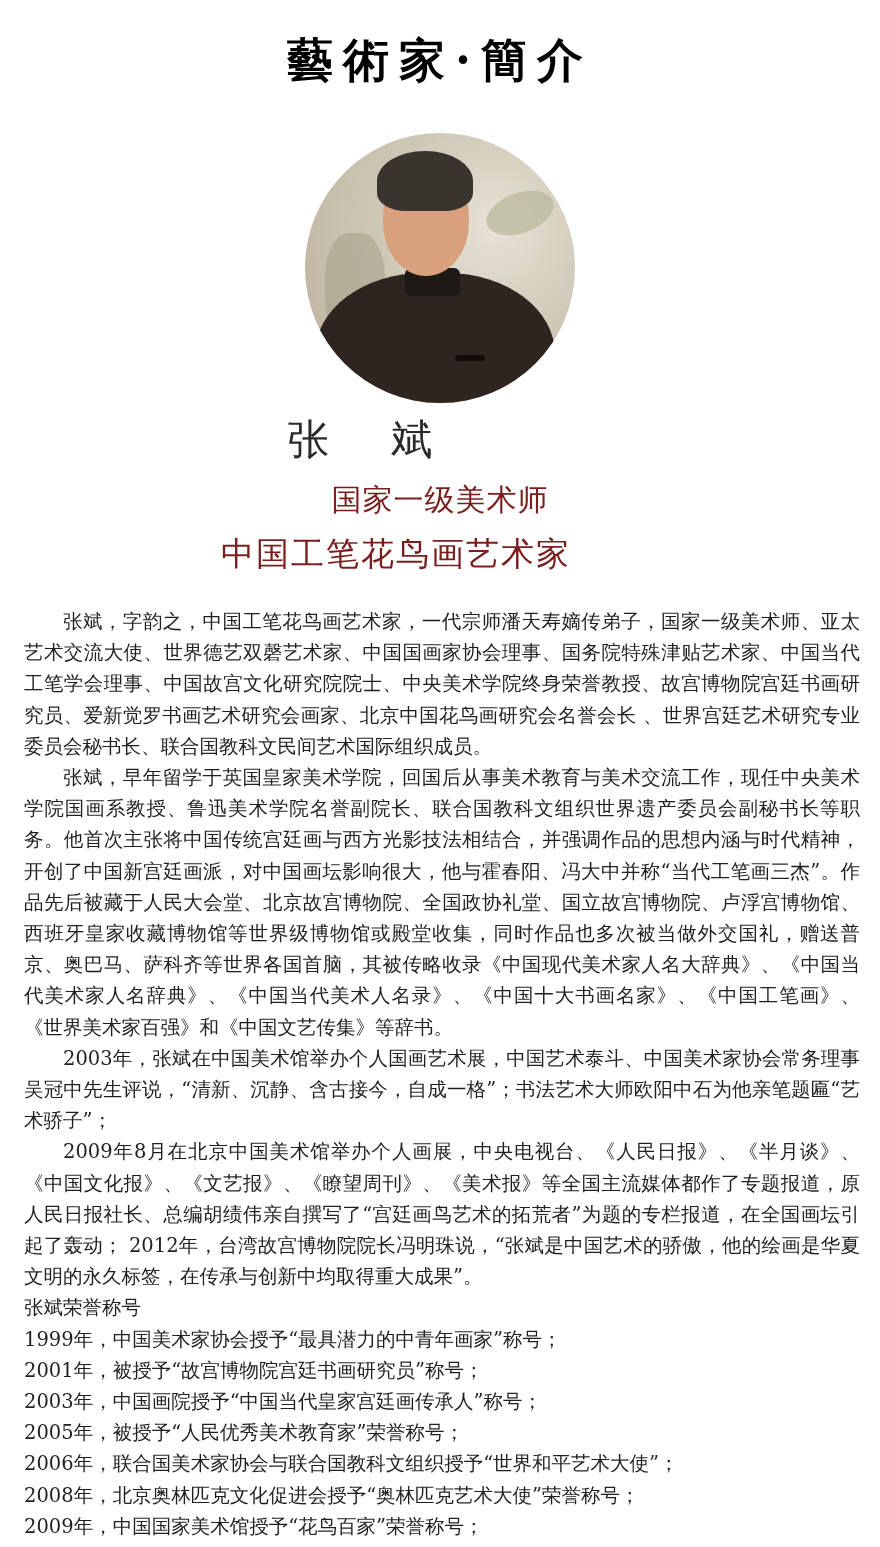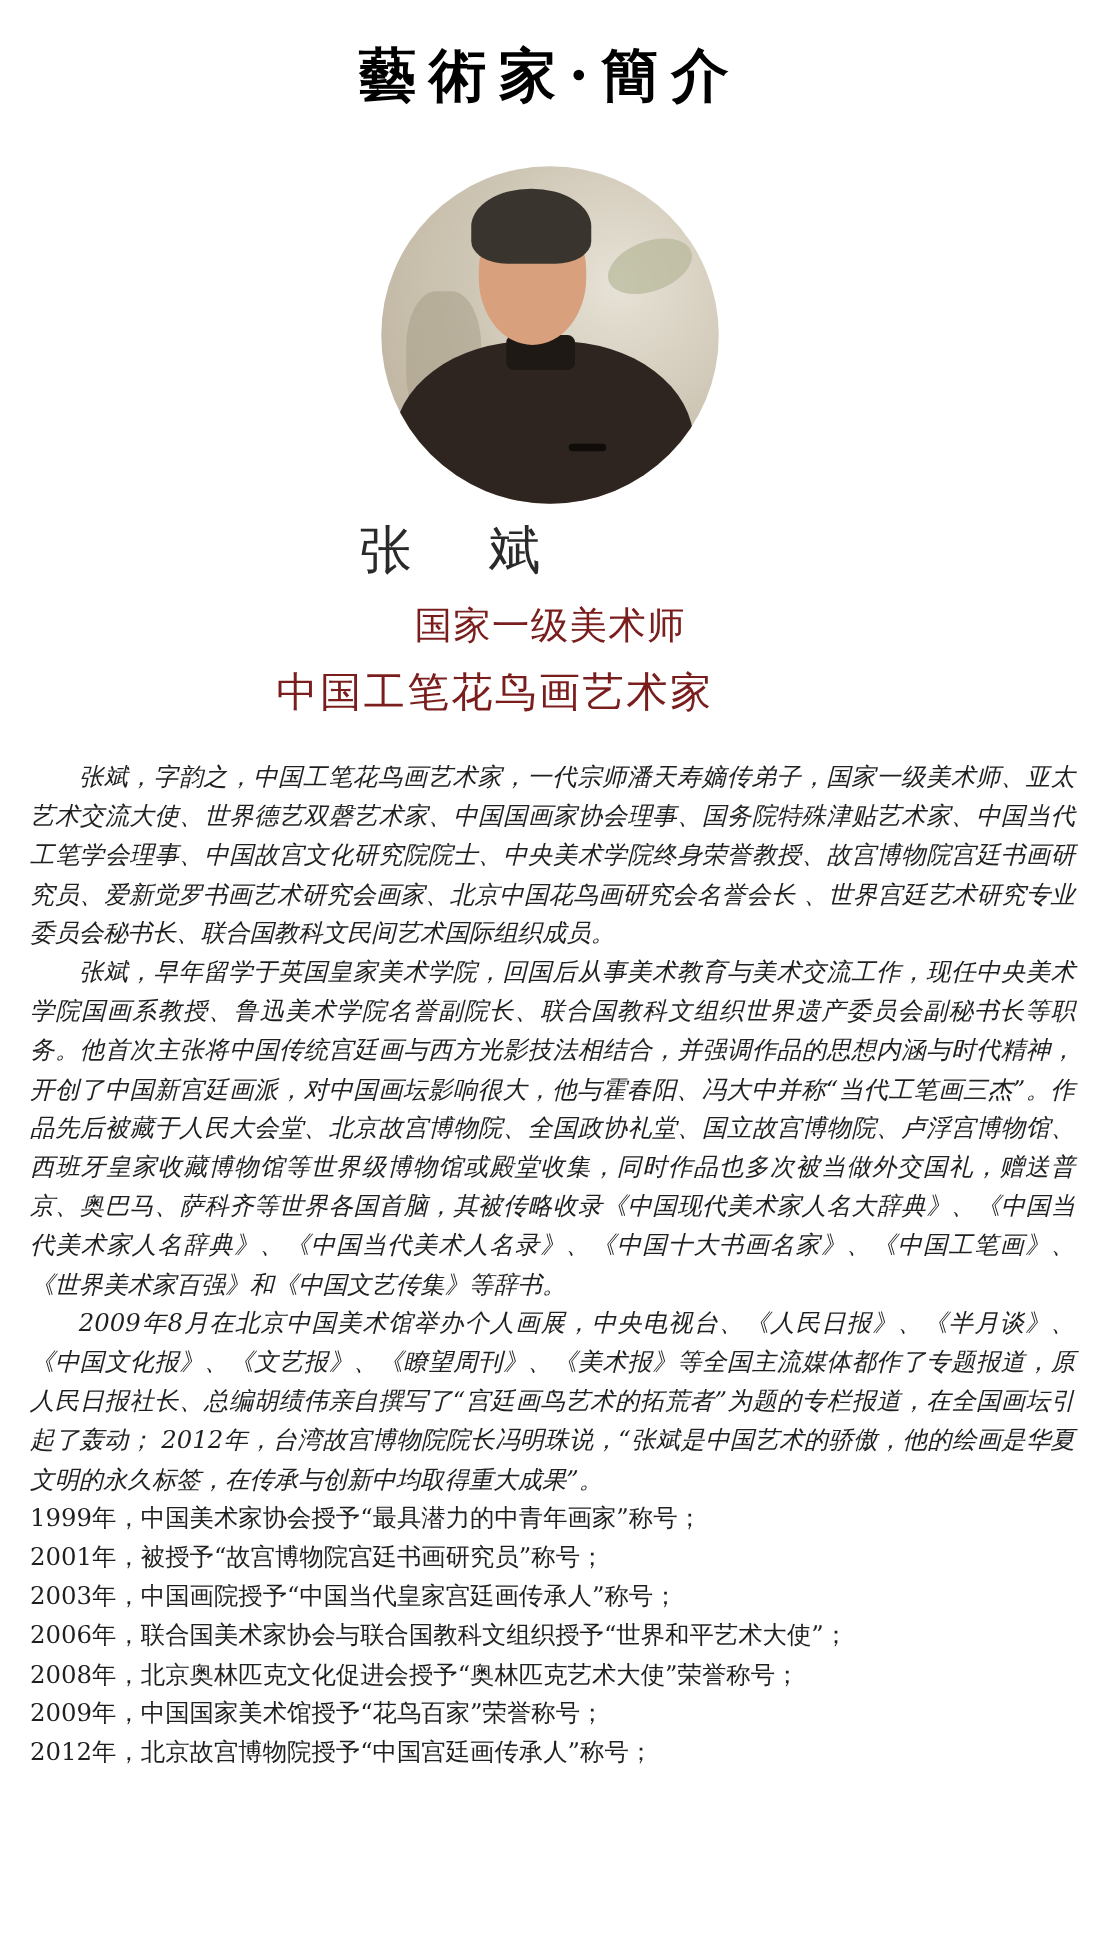--- a/index.html
+++ b/index.html
@@ -106,21 +106,20 @@
     line-height: 31.2px;
     color: #1f1f1f;
     font-family: "DejaVu Serif", serif;
   }
   .bio p {
     margin: 0;
     text-align: justify;
   }
   .bio p.indent {
     text-indent: 2em;
-    font-style: italic;
   }
   .honors {
     margin: 0;
     padding: 0;
     list-style: none;
   }
   .honors li {
     margin: 0;
     white-space: nowrap;
   }
@@ -140,24 +139,27 @@
   <div class="button"></div>
 </div>
 
 <div class="name">张 斌</div>
 <div class="subtitle1">国家一级美术师</div>
 <div class="subtitle2">中国工笔花鸟画艺术家</div>
 
 <div class="bio">
   <p class="indent">张斌，字韵之，中国工笔花鸟画艺术家，一代宗师潘天寿嫡传弟子，国家一级美术师、亚太艺术交流大使、世界德艺双磬艺术家、中国国画家协会理事、国务院特殊津贴艺术家、中国当代工笔学会理事、中国故宫文化研究院院士、中央美术学院终身荣誉教授、故宫博物院宫廷书画研究员、爱新觉罗书画艺术研究会画家、北京中国花鸟画研究会名誉会长 、世界宫廷艺术研究专业委员会秘书长、联合国教科文民间艺术国际组织成员。</p>
   <p class="indent">张斌，早年留学于英国皇家美术学院，回国后从事美术教育与美术交流工作，现任中央美术学院国画系教授、鲁迅美术学院名誉副院长、联合国教科文组织世界遗产委员会副秘书长等职务。他首次主张将中国传统宫廷画与西方光影技法相结合，并强调作品的思想内涵与时代精神，开创了中国新宫廷画派，对中国画坛影响很大，他与霍春阳、冯大中并称“当代工笔画三杰”。作品先后被藏于人民大会堂、北京故宫博物院、全国政协礼堂、国立故宫博物院、卢浮宫博物馆、西班牙皇家收藏博物馆等世界级博物馆或殿堂收集，同时作品也多次被当做外交国礼，赠送普京、奥巴马、萨科齐等世界各国首脑，其被传略收录《中国现代美术家人名大辞典》、《中国当代美术家人名辞典》、《中国当代美术人名录》、《中国十大书画名家》、《中国工笔画》、《世界美术家百强》和《中国文艺传集》等辞书。</p>
+  <p class="indent">2003年，张斌在中国美术馆举办个人国画艺术展，中国艺术泰斗、中国美术家协会常务理事吴冠中先生评说，“清新、沉静、含古接今，自成一格”；书法艺术大师欧阳中石为他亲笔题匾“艺术骄子”；</p>
   <p class="indent">2009年8月在北京中国美术馆举办个人画展，中央电视台、《人民日报》、《半月谈》、《中国文化报》、《文艺报》、《瞭望周刊》、《美术报》等全国主流媒体都作了专题报道，原人民日报社长、总编胡绩伟亲自撰写了“宫廷画鸟艺术的拓荒者”为题的专栏报道，在全国画坛引起了轰动； 2012年，台湾故宫博物院院长冯明珠说，“张斌是中国艺术的骄傲，他的绘画是华夏文明的永久标签，在传承与创新中均取得重大成果”。</p>
+  <p>张斌荣誉称号</p>
   <ul class="honors">
     <li>1999年，中国美术家协会授予“最具潜力的中青年画家”称号；</li>
     <li>2001年，被授予“故宫博物院宫廷书画研究员”称号；</li>
     <li>2003年，中国画院授予“中国当代皇家宫廷画传承人”称号；</li>
+    <li>2005年，被授予“人民优秀美术教育家”荣誉称号；</li>
     <li>2006年，联合国美术家协会与联合国教科文组织授予“世界和平艺术大使”；</li>
     <li>2008年，北京奥林匹克文化促进会授予“奥林匹克艺术大使”荣誉称号；</li>
     <li>2009年，中国国家美术馆授予“花鸟百家”荣誉称号；</li>
     <li>2012年，北京故宫博物院授予“中国宫廷画传承人”称号；</li>
 
   </ul>
 </div>
 
 </body></html>

